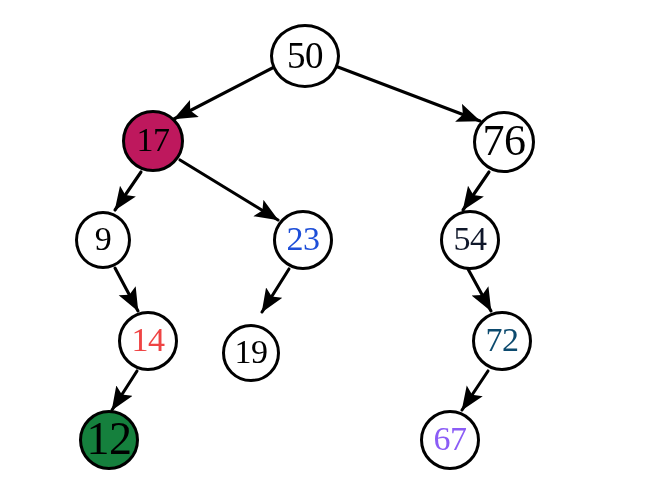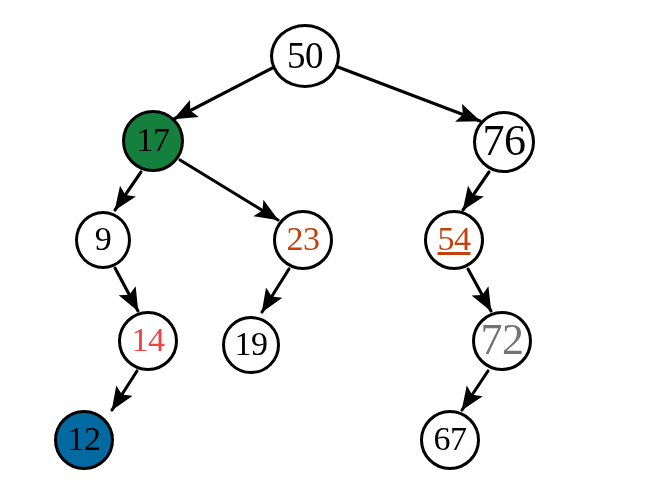--- a/index.html
+++ b/index.html
@@ -66,45 +66,45 @@
         <line x1="489" y1="172" x2="463" y2="210" stroke-linecap="round"></line>
         <line x1="468" y1="269" x2="491" y2="311" stroke-linecap="round"></line>
         <line x1="488" y1="371" x2="462" y2="410" stroke-linecap="round"></line>
       </g>
   </svg>
 
   <div id="nodes-group">
       <div class="node" style="left: 270px; top: 24px; width: 70px; height: 64px; font-size: 37px; background: rgb(255, 255, 255); border-color: rgb(0, 0, 0); color: rgb(0, 0, 0);">
         <span class="node-label">50</span>
       </div>
-      <div class="node" style="left: 122px; top: 110px; width: 62px; height: 62px; font-size: 34px; background: #15803d; border-color: rgb(0, 0, 0); color: rgb(0, 0, 0);">
+      <div class="node" style="left: 122px; top: 110px; width: 62px; height: 62px; font-size: 34px; background: #be185d; border-color: rgb(0, 0, 0); color: rgb(0, 0, 0);">
         <span class="node-label">17</span>
       </div>
       <div class="node" style="left: 473px; top: 111px; width: 62px; height: 62px; font-size: 44px; background: rgb(255, 255, 255); border-color: rgb(0, 0, 0); color: rgb(0, 0, 0);">
         <span class="node-label">76</span>
       </div>
       <div class="node" style="left: 75px; top: 211px; width: 56px; height: 58px; font-size: 34px; background: rgb(255, 255, 255); border-color: rgb(0, 0, 0); color: rgb(0, 0, 0);">
         <span class="node-label">9</span>
       </div>
-      <div class="node" style="left: 273px; top: 210px; width: 60px; height: 60px; font-size: 34px; background: rgb(255, 255, 255); border-color: rgb(0, 0, 0); color: #c2410c;">
+      <div class="node" style="left: 273px; top: 210px; width: 60px; height: 60px; font-size: 34px; background: rgb(255, 255, 255); border-color: rgb(0, 0, 0); color: #1d4ed8;">
         <span class="node-label">23</span>
       </div>
-      <div class="node" style="left: 424px; top: 210px; width: 60px; height: 60px; font-size: 34px; background: rgb(255, 255, 255); border-color: rgb(0, 0, 0); color: #c2410c; text-decoration: underline;">
+      <div class="node" style="left: 440px; top: 210px; width: 60px; height: 60px; font-size: 34px; background: rgb(255, 255, 255); border-color: rgb(0, 0, 0); color: #0f172a;">
         <span class="node-label">54</span>
       </div>
       <div class="node" style="left: 118px; top: 311px; width: 60px; height: 60px; font-size: 34px; background: rgb(255, 255, 255); border-color: rgb(0, 0, 0); color: #ef4444;">
         <span class="node-label">14</span>
       </div>
-      <div class="node" style="left: 222px; top: 316px; width: 58px; height: 58px; font-size: 34px; background: rgb(255, 255, 255); border-color: rgb(0, 0, 0); color: rgb(0, 0, 0); text-align: center;">
+      <div class="node" style="left: 222px; top: 324px; width: 58px; height: 58px; font-size: 34px; background: rgb(255, 255, 255); border-color: rgb(0, 0, 0); color: rgb(0, 0, 0); text-align: center;">
         <span class="node-label">19</span>
       </div>
-      <div class="node" style="left: 472px; top: 311px; width: 60px; height: 60px; font-size: 44px; background: rgb(255, 255, 255); border-color: rgb(0, 0, 0); color: #737373;">
+      <div class="node" style="left: 472px; top: 311px; width: 60px; height: 60px; font-size: 34px; background: rgb(255, 255, 255); border-color: rgb(0, 0, 0); color: #0c4a6e;">
         <span class="node-label">72</span>
       </div>
-      <div class="node" style="left: 54px; top: 410px; width: 60px; height: 60px; font-size: 34px; background: #0369a1; border-color: rgb(0, 0, 0); color: rgb(0, 0, 0);">
+      <div class="node" style="left: 79px; top: 410px; width: 60px; height: 60px; font-size: 46px; background: #15803d; border-color: rgb(0, 0, 0); color: rgb(0, 0, 0);">
         <span class="node-label">12</span>
       </div>
-      <div class="node" style="left: 420px; top: 410px; width: 60px; height: 60px; font-size: 34px; background: rgb(255, 255, 255); border-color: rgb(0, 0, 0); color: #000000;">
+      <div class="node" style="left: 420px; top: 410px; width: 60px; height: 60px; font-size: 34px; background: rgb(255, 255, 255); border-color: rgb(0, 0, 0); color: #8b5cf6;">
         <span class="node-label">67</span>
       </div>
     </div>
 
 </div>
 
 </body></html>

